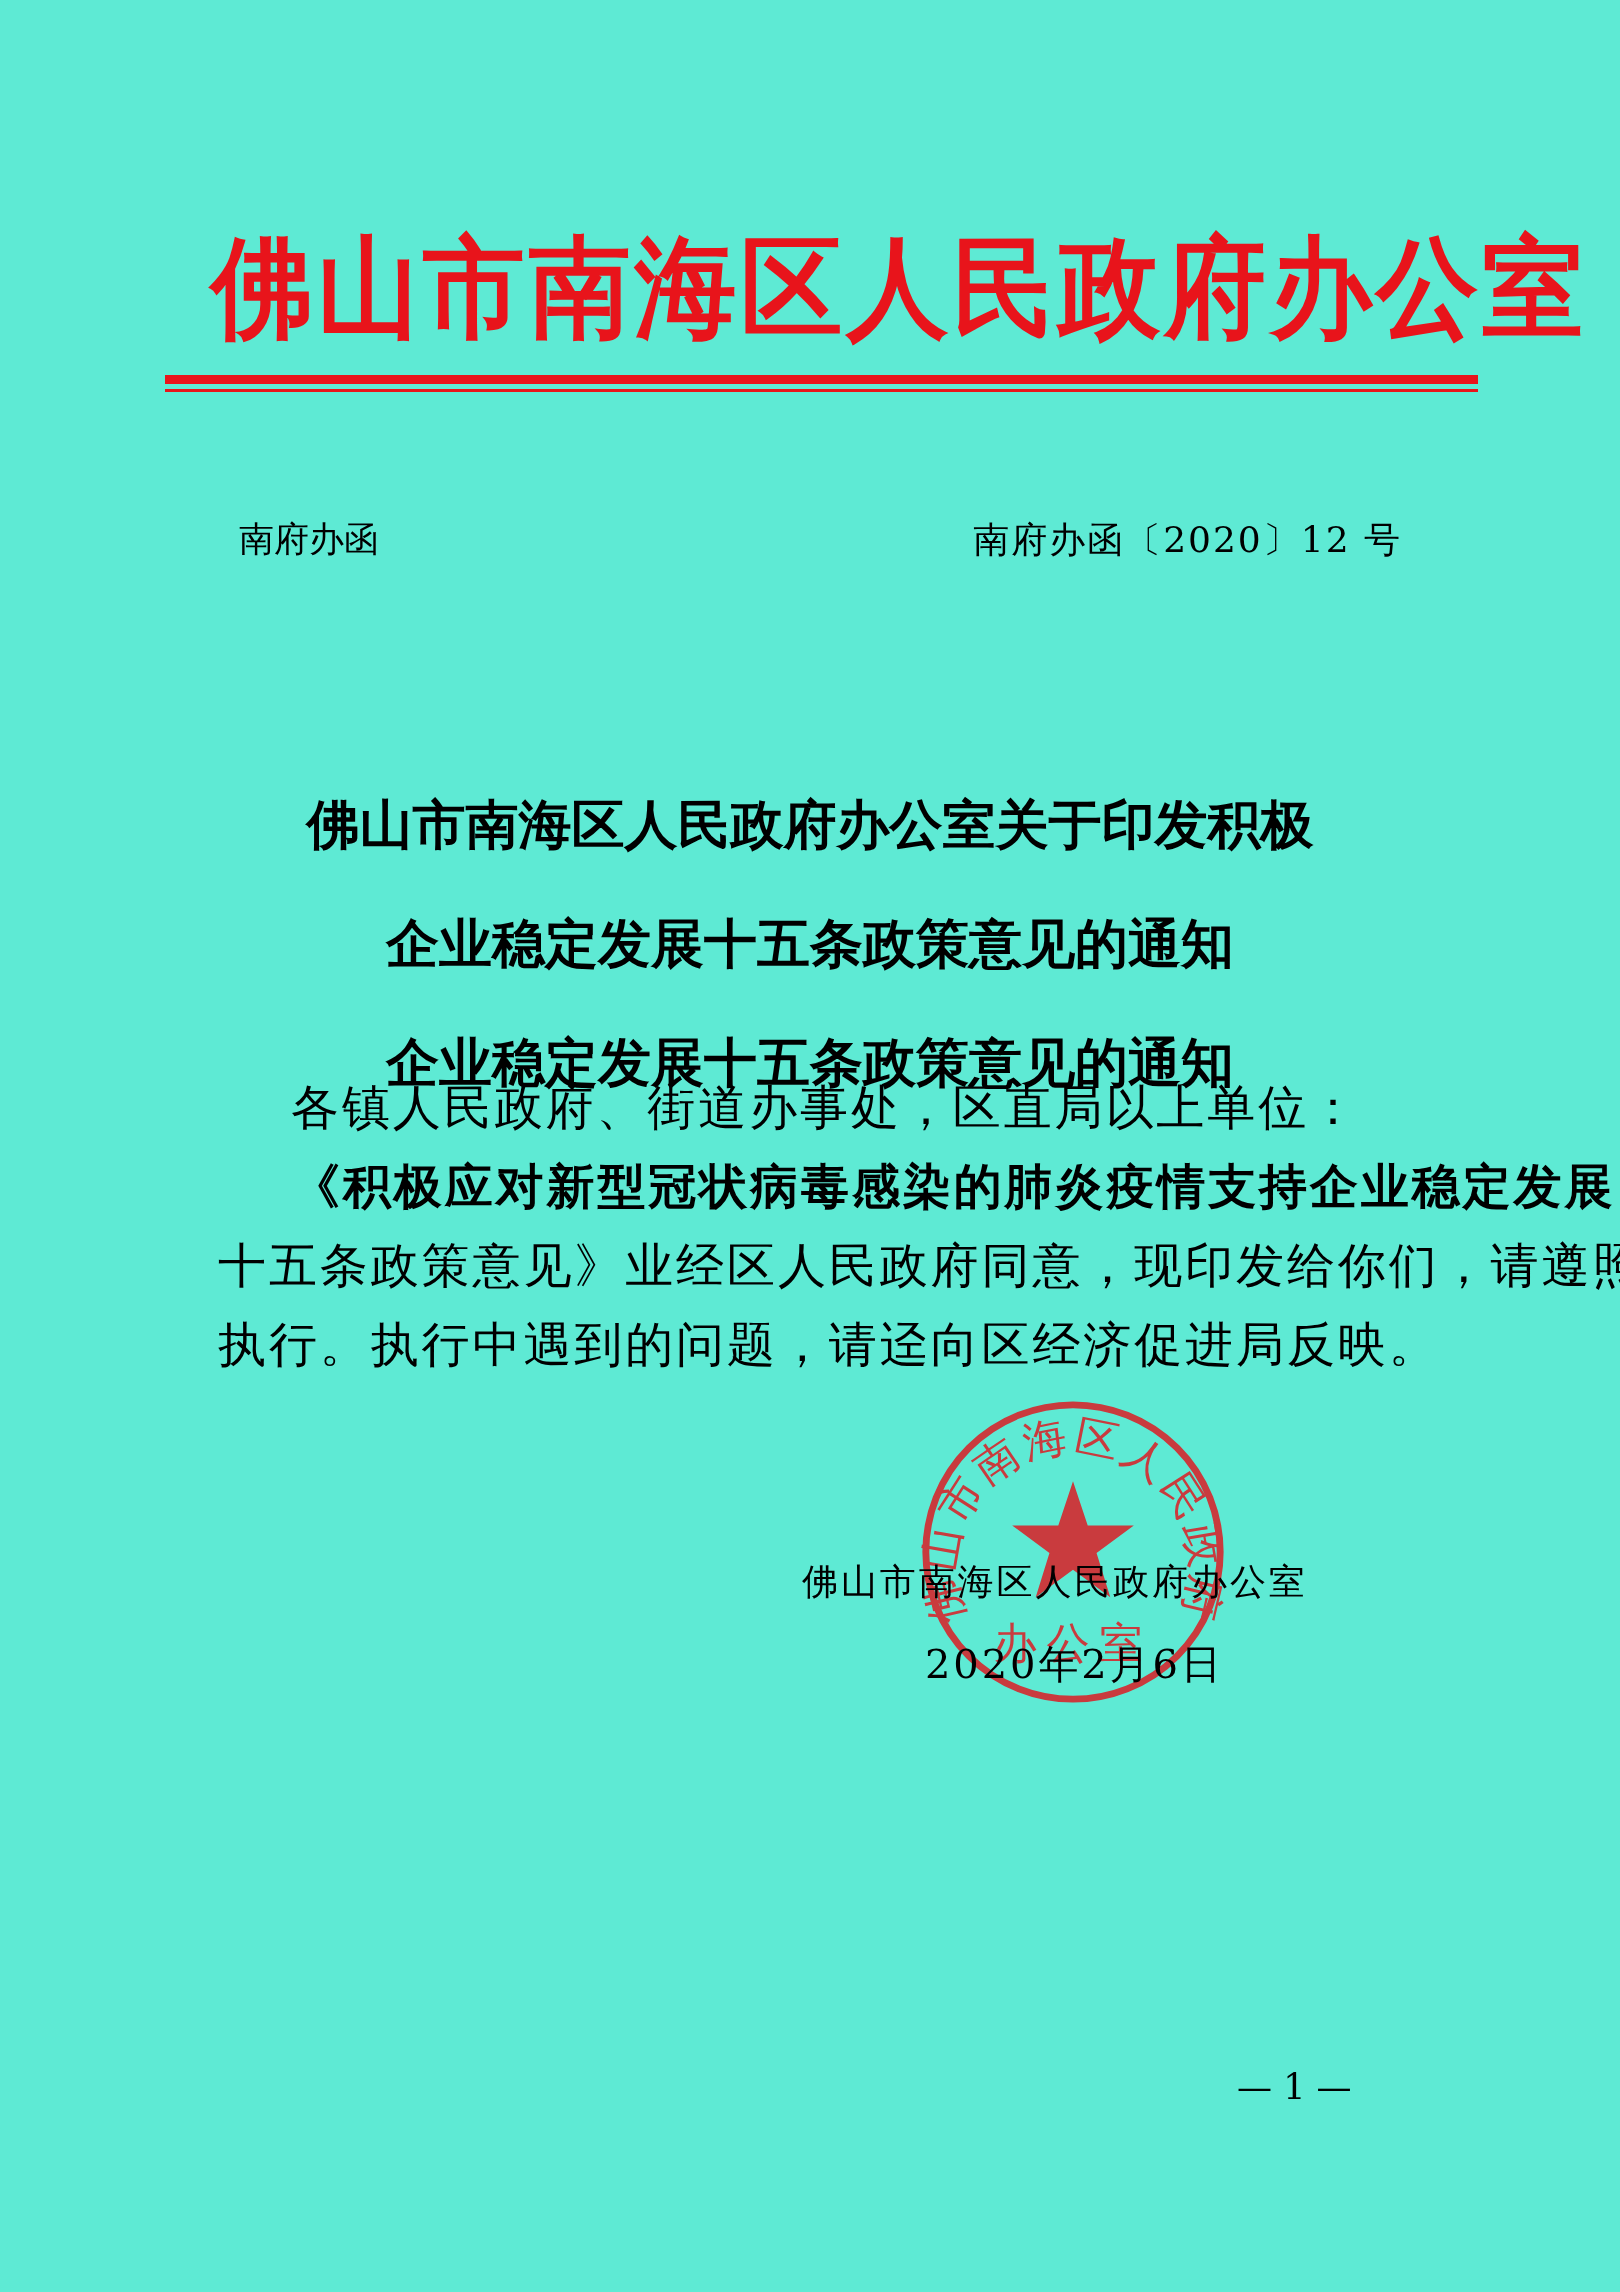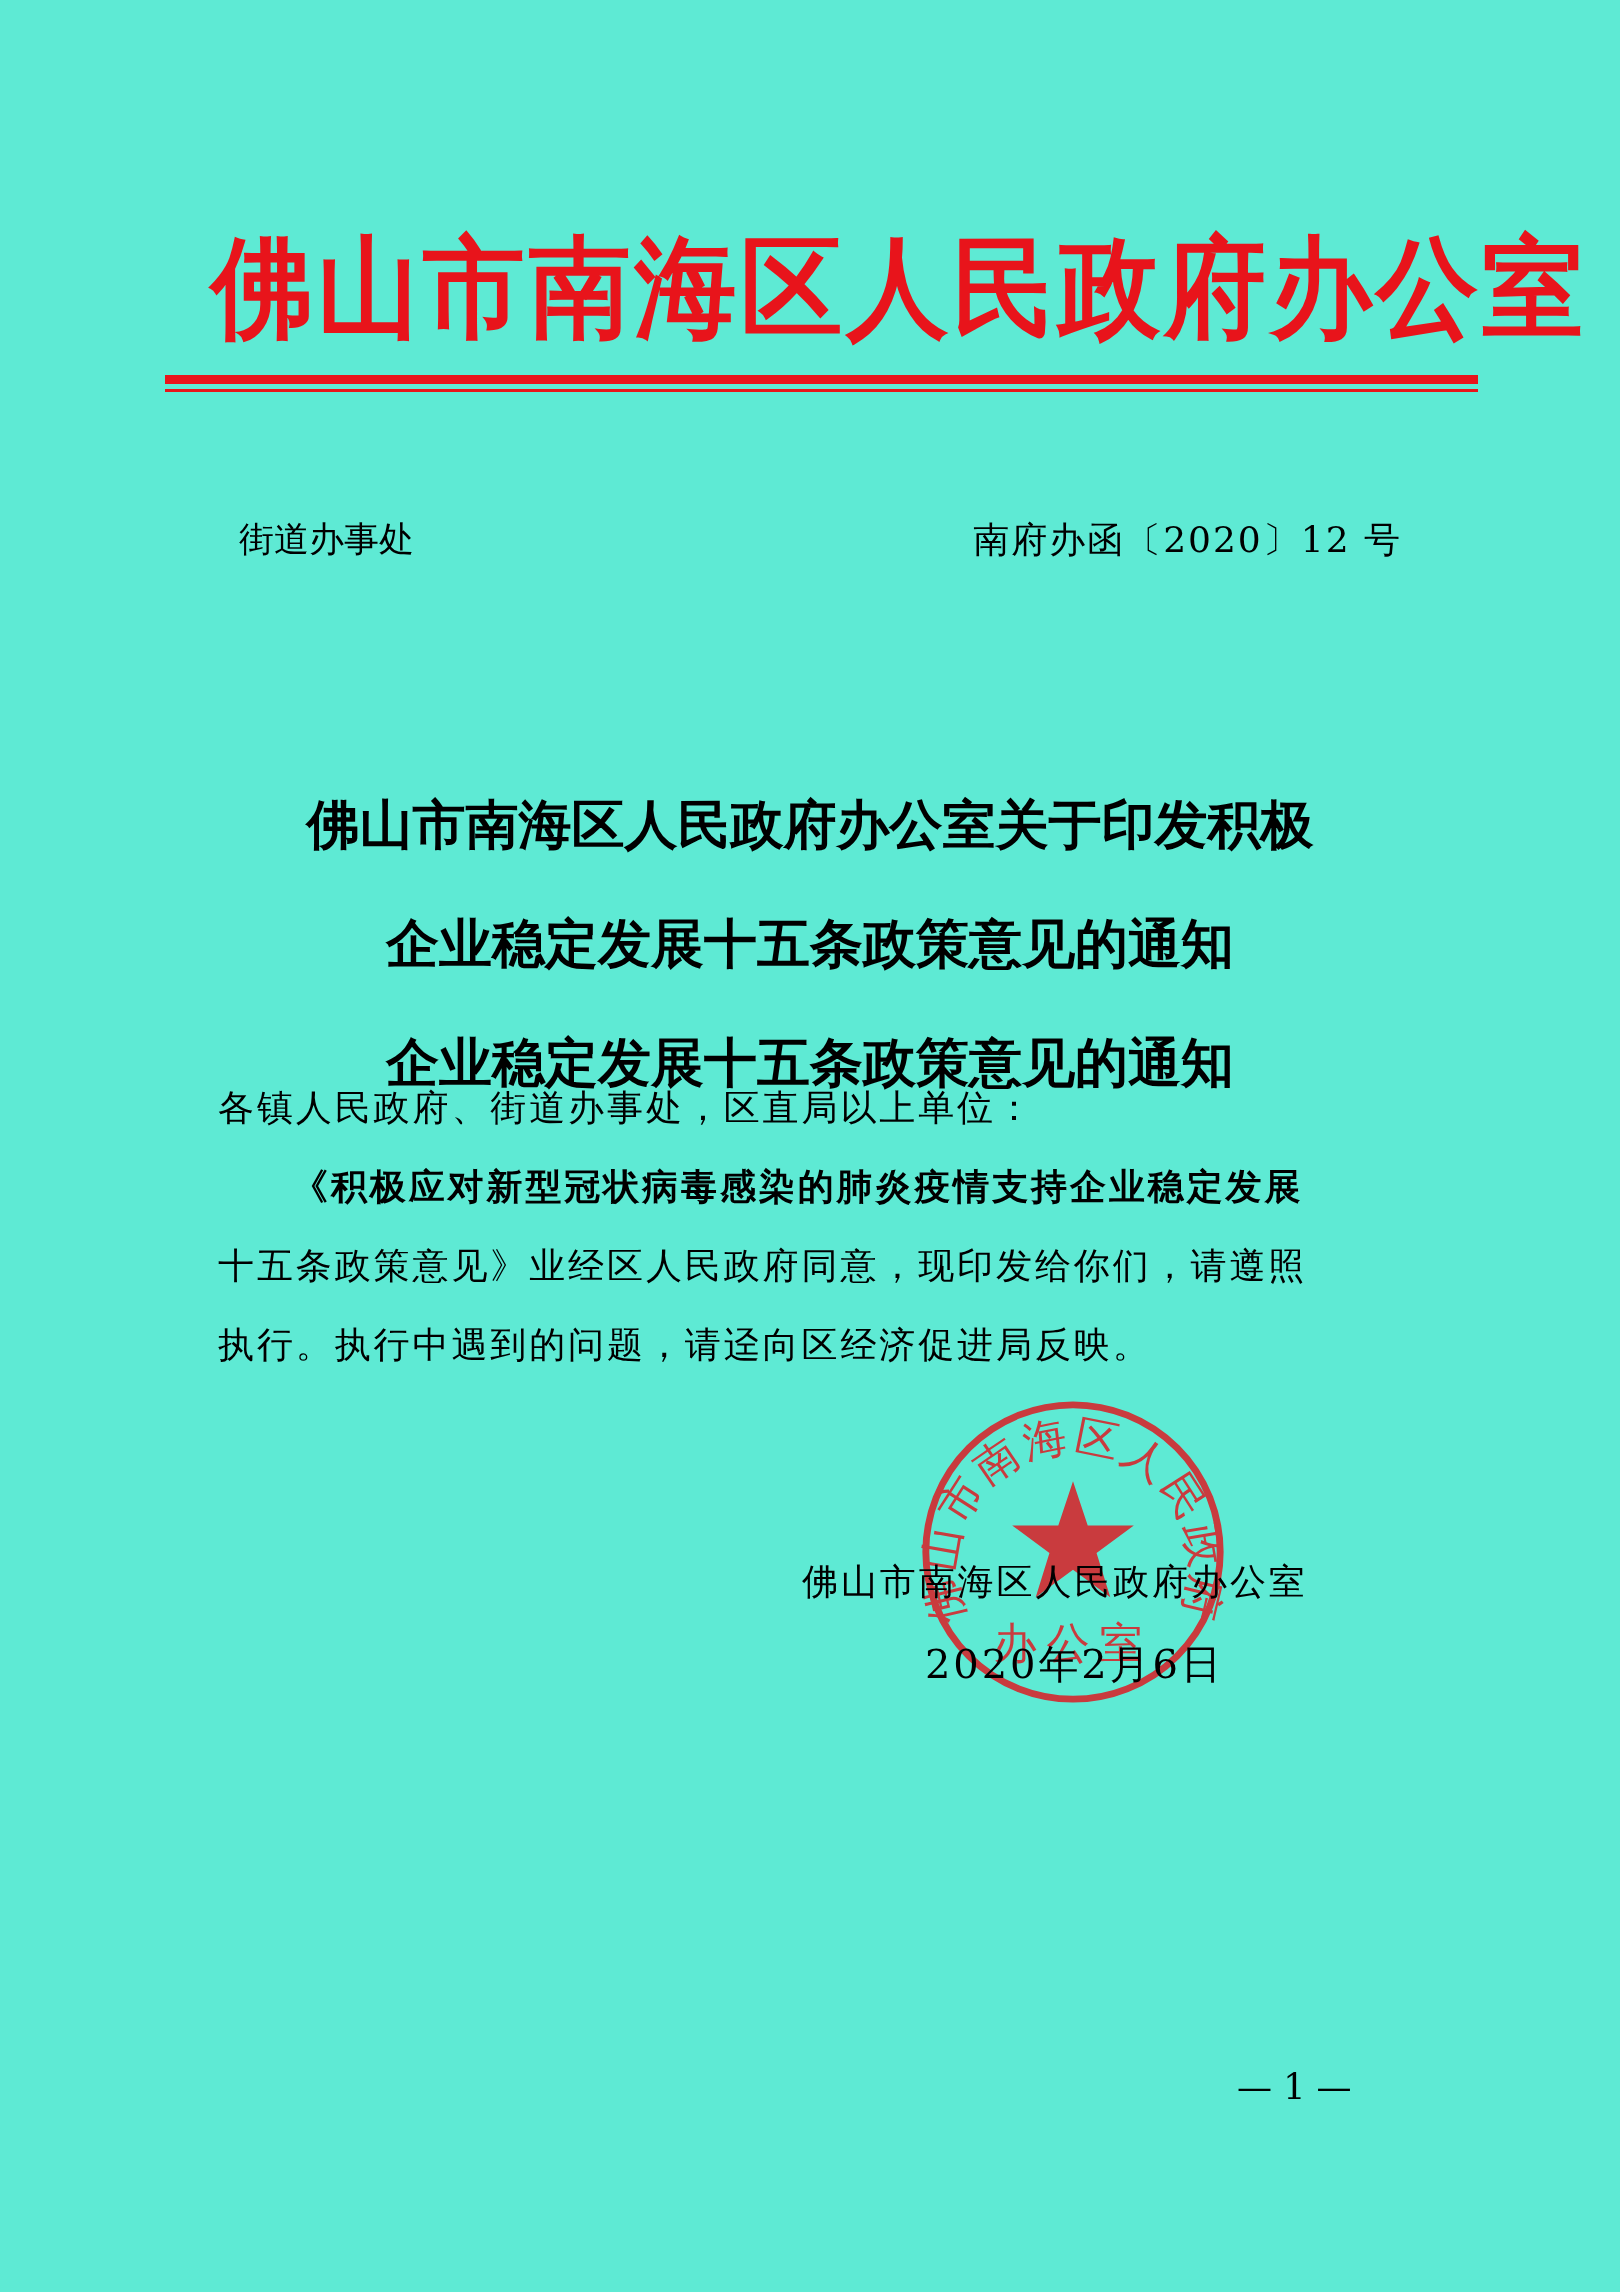--- a/index.html
+++ b/index.html
@@ -11,41 +11,41 @@
       font-size: 102px; line-height: 108px; letter-spacing: 3.9px; transform: scaleY(1.08); transform-origin: top center; white-space: nowrap; }
     .rule-thick { position: absolute; left: 165px; top: 375px; width: 1313px; height: 8.8px; background: #e8141b; }
     .rule-thin { position: absolute; left: 165px; top: 389px; width: 1313px; height: 2.9px; background: #e8141b; }
 
     .publicity { position: absolute; left: 239px; top: 518px; font-family: "DejaVu Sans", "Liberation Sans", sans-serif; font-size: 35px; line-height: 43px; white-space: nowrap; }
     .docno { position: absolute; right: 218px; top: 518px; font-size: 36px; line-height: 43px; white-space: nowrap; letter-spacing: 2px; }
 
     .title { position: absolute; left: 196px; top: 743px; width: 1228px; text-align: center; font-family: "DejaVu Serif", "Liberation Serif", serif; font-weight: bold; font-size: 53px; line-height: 75px; }
     .title div { white-space: nowrap; margin-top: 44px; }
 
-    .body-text { position: absolute; left: 218px; top: 1068px; width: 1215px; font-size: 36px; line-height: 79px; letter-spacing: 2.9px; }
+    .body-text { position: absolute; left: 218px; top: 1068px; width: 1215px; font-size: 48px; line-height: 79px; letter-spacing: 2.9px; text-align: center; }
     .body-text p { margin: 0; white-space: nowrap; }
     .indent { padding-left: 74px; font-weight: bold; }
 
     .signature { position: absolute; left: 802px; top: 1560px; font-size: 36px; line-height: 43px; white-space: nowrap; letter-spacing: 2.9px; z-index: 3; }
     .sig-date { position: absolute; left: 925px; top: 1643px; font-size: 40px; line-height: 43px; white-space: nowrap; letter-spacing: 2.9px; z-index: 3; }
 
     .seal { position: absolute; left: 916px; top: 1395px; width: 314px; height: 314px; z-index: 2; opacity: 0.88; }
 
     .page-num { position: absolute; left: 1237px; top: 2068px; font-size: 35px; line-height: 39px; white-space: nowrap; }
   </style>
 </head>
 <body>
 
 <div class="page">
 
   <div class="masthead">佛山市南海区人民政府办公室</div>
   <div class="rule-thick"></div>
   <div class="rule-thin"></div>
 
-  <div class="publicity">街道办事处</div>
+  <div class="publicity">南府办函</div>
   <div class="docno">南府办函〔2020〕12 号</div>
 
   <div class="title">
     <div>佛山市南海区人民政府办公室关于印发积极</div>
     <div>企业稳定发展十五条政策意见的通知</div>
     <div>企业稳定发展十五条政策意见的通知</div>
   </div>
 
   <div class="body-text">
     <p>各镇人民政府、街道办事处，区直局以上单位：</p>

